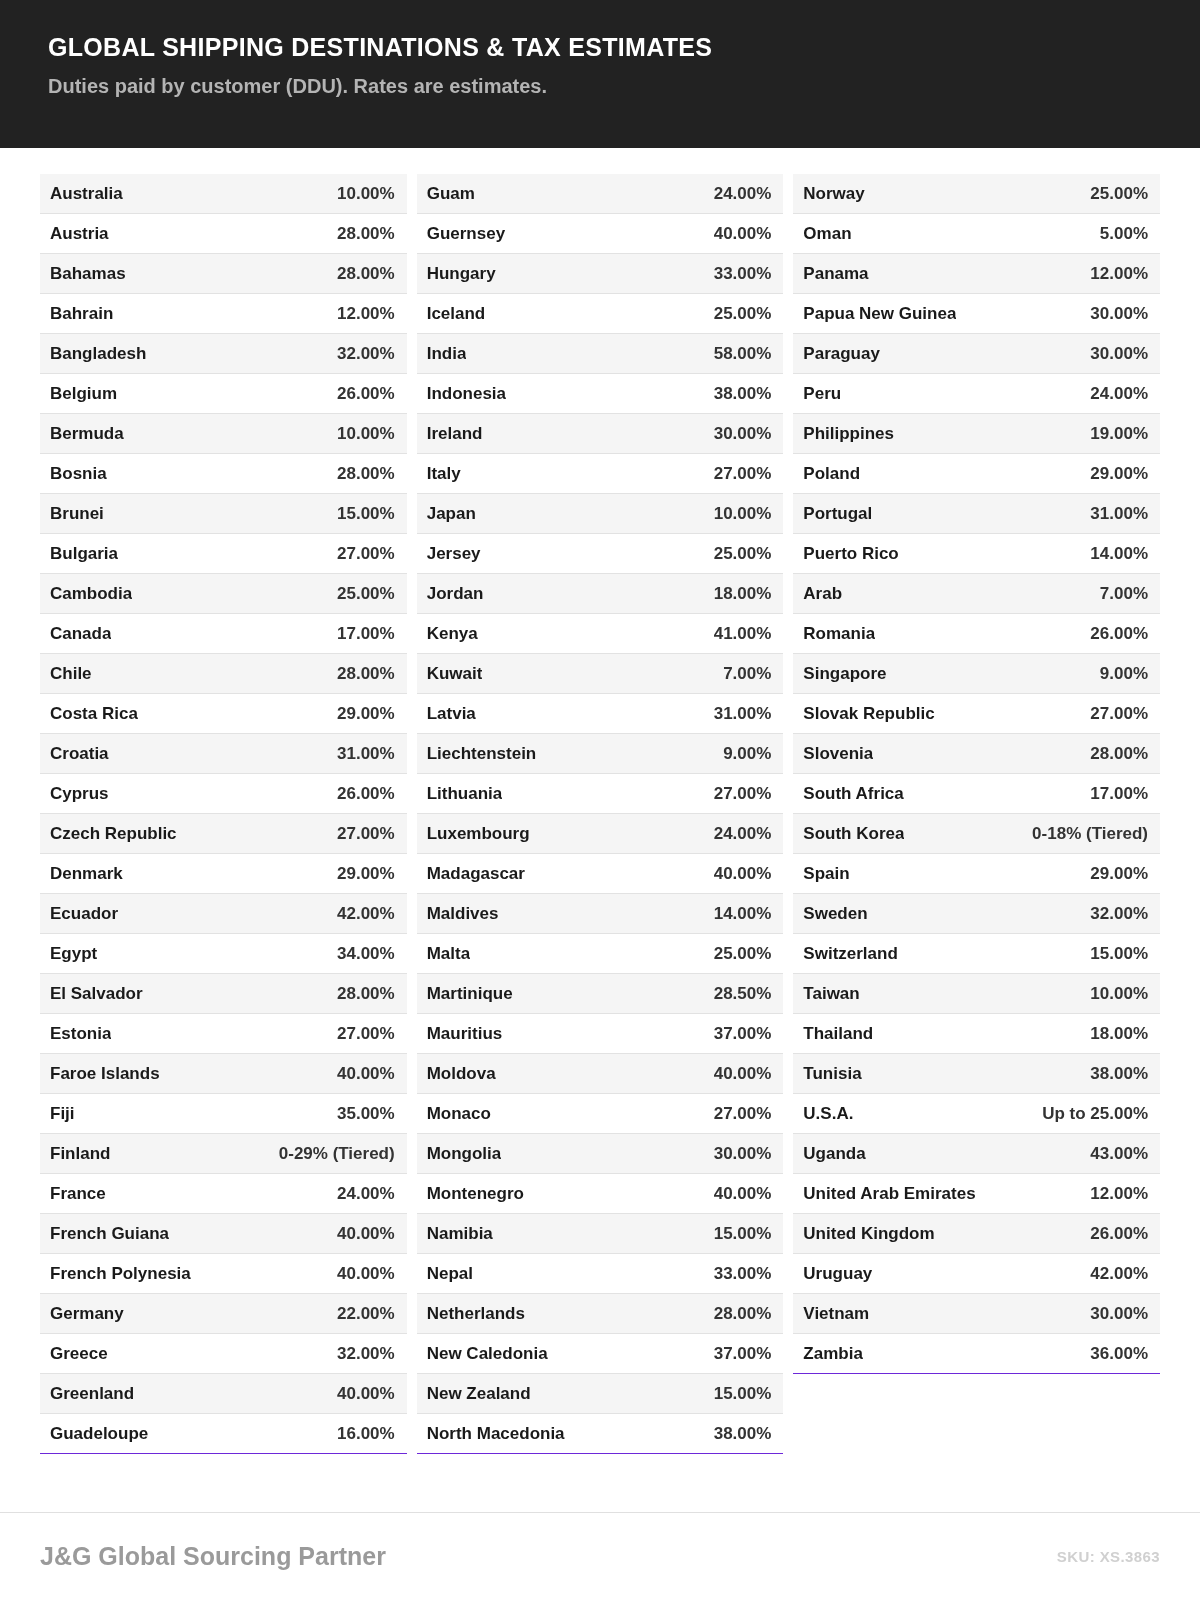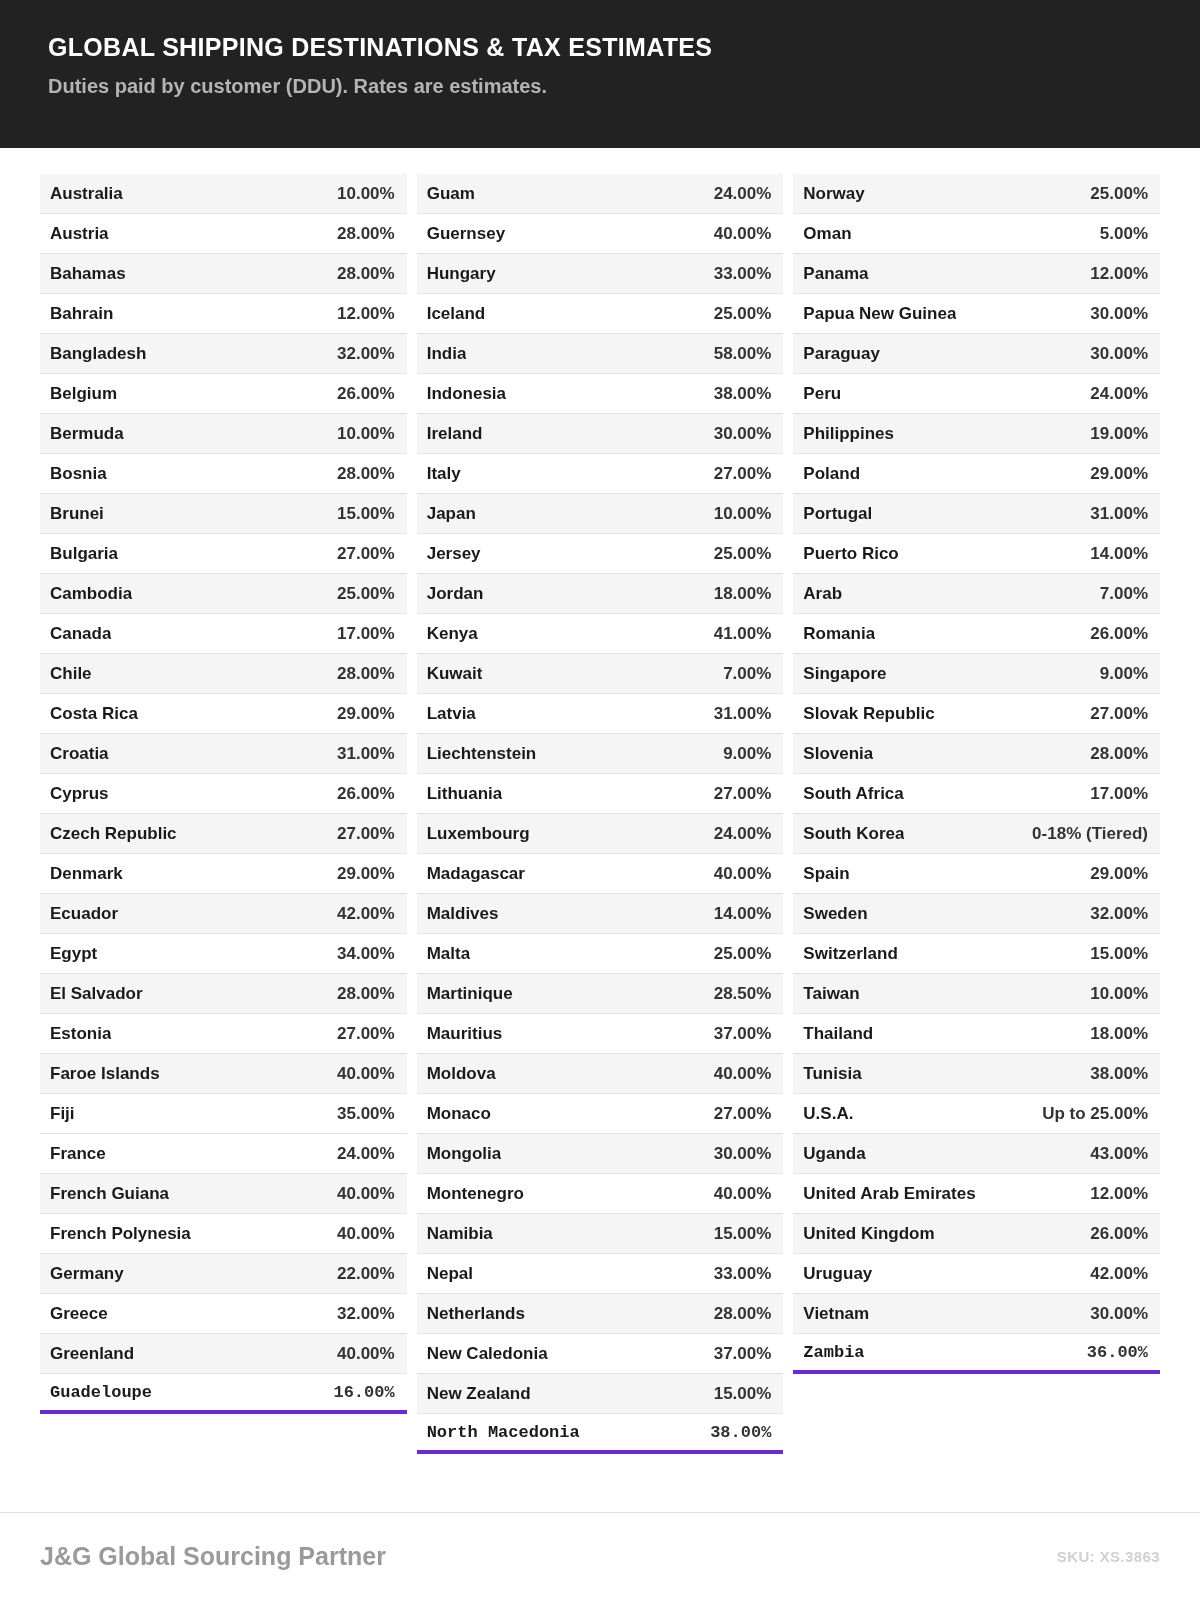--- a/index.html
+++ b/index.html
@@ -60,22 +60,21 @@
     justify-content: space-between;
     padding: 9px 12px 9px 10px;
     box-sizing: border-box;
     border-bottom: 1px solid #e2e2e2;
     height: 40px;
   }
   .row.alt {
     background: #f5f5f5;
   }
   .row.last {
-    border-bottom: 4px solid #6d28d9;
-    font-family: Liberation Mono, monospace;
+    border-bottom: 1px solid #6d28d9;
   }
   .country {
     font-size: 17px;
     font-weight: bold;
     color: #1a1a1a;
     white-space: nowrap;
     overflow: hidden;
     text-overflow: ellipsis;
   }
   .rate {
@@ -212,20 +211,24 @@
           <span class="rate">27.00%</span>
         </div>
         <div class="row alt">
           <span class="country">Faroe Islands</span>
           <span class="rate">40.00%</span>
         </div>
         <div class="row">
           <span class="country">Fiji</span>
           <span class="rate">35.00%</span>
         </div>
+        <div class="row alt">
+          <span class="country">Finland</span>
+          <span class="rate">0-29% (Tiered)</span>
+        </div>
         <div class="row">
           <span class="country">France</span>
           <span class="rate">24.00%</span>
         </div>
         <div class="row alt">
           <span class="country">French Guiana</span>
           <span class="rate">40.00%</span>
         </div>
         <div class="row">
           <span class="country">French Polynesia</span>

